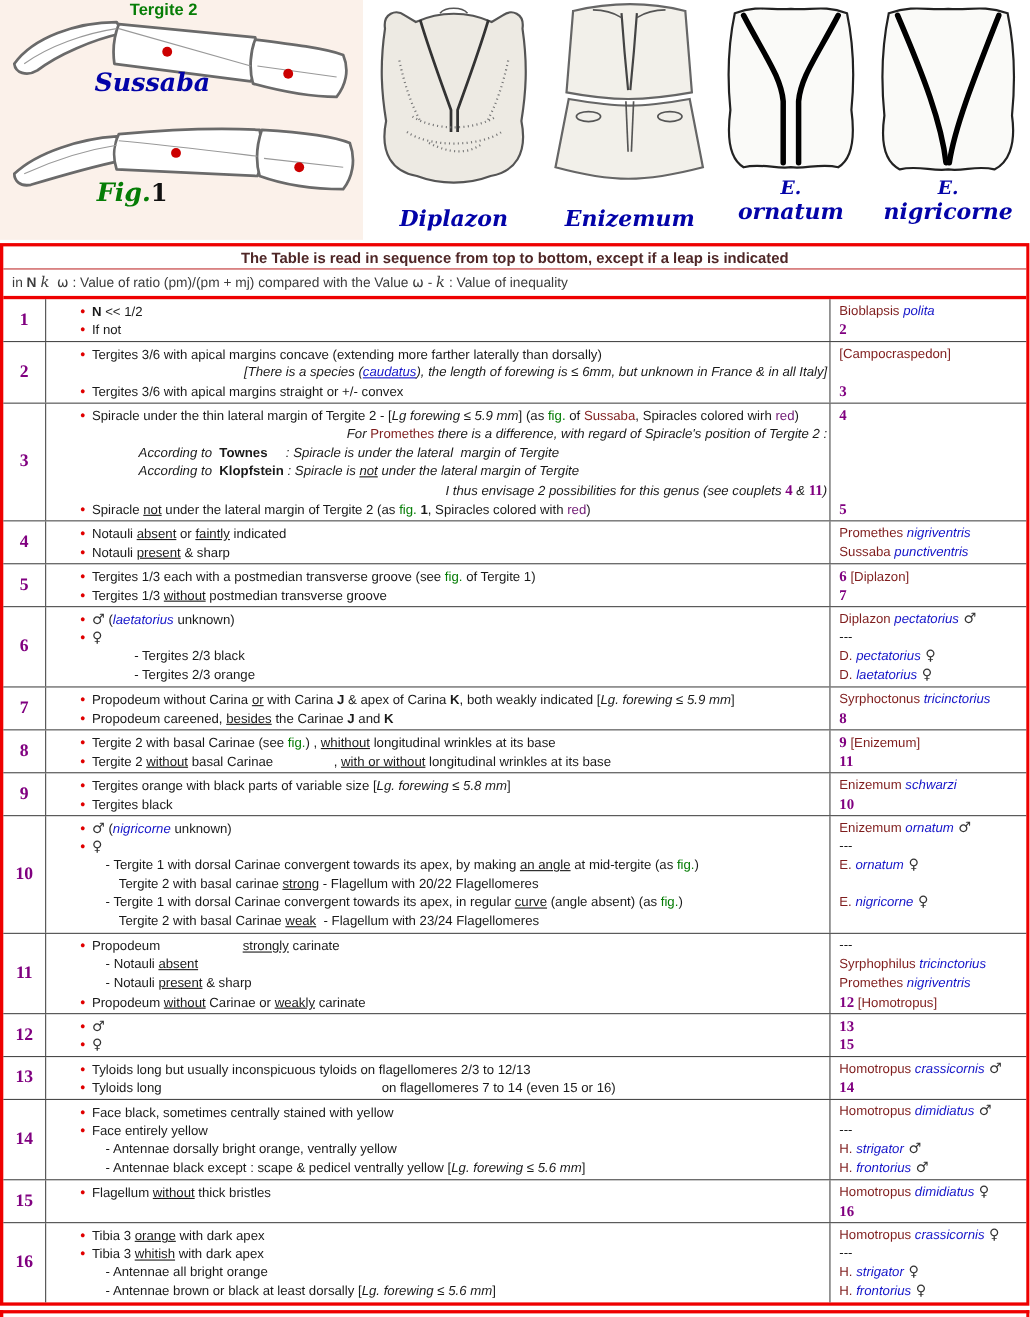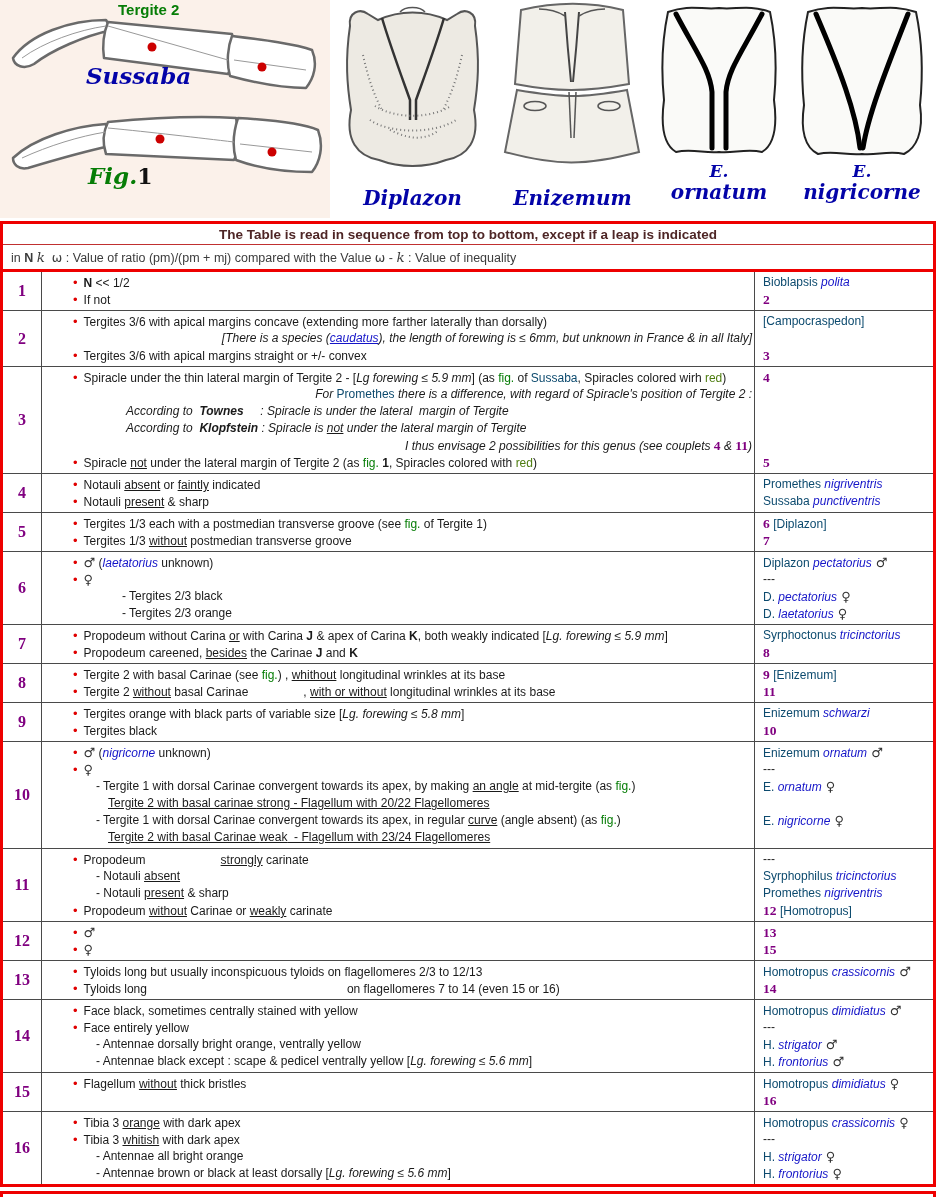--- a/index.html
+++ b/index.html
@@ -37,30 +37,30 @@
   .result-cell{width:170px;flex:0 0 170px;padding:2px 0 2px 8px;overflow:hidden;}
 
   .line{white-space:pre;height:17px;line-height:17px;font-size:12px;}
   .rline{min-height:17px;}
   .blt{color:#e00000;margin-right:6px;font-size:13px;}
   .t-bullet{padding-left:31px;}
   .t-it1{padding-left:62px;text-align:right;}
   .t-it2{padding-left:84px;}
   .t-dash{padding-left:54px;}
   .t-dash2{padding-left:80px;}
-  .t-cont{padding-left:66px;text-decoration:underline;}
+  .t-cont{padding-left:66px;}
 
   .b{font-weight:bold;}
   .i{font-style:italic;}
   .u{text-decoration:underline;}
-  .bi{font-weight:bold;font-style:italic;}
-  .g{color:#0c4a6e;}
+  .bi{font-weight:bold;}
+  .g{color:#7f1d1d;}
   .sp{color:#1414c8;font-style:italic;}
   .gr{color:#067d06;}
-  .rd{color:#4d7c0f;}
+  .rd{color:#701a75;}
   .ref{color:#800080;font-weight:bold;font-family:"Liberation Serif",serif;font-size:13.5px;}
   .sym{color:#333;font-family:"DejaVu Sans",sans-serif;font-size:13px;}
   .gap55{display:inline-block;width:55px;}
   .gap75{display:inline-block;width:75px;}
   .gap200{display:inline-block;width:200px;}
 
   .next-table-edge{margin-top:4px;height:7px;border:3px solid #ee0000;border-bottom:none;}
 </style>
 </head>
 <body>

